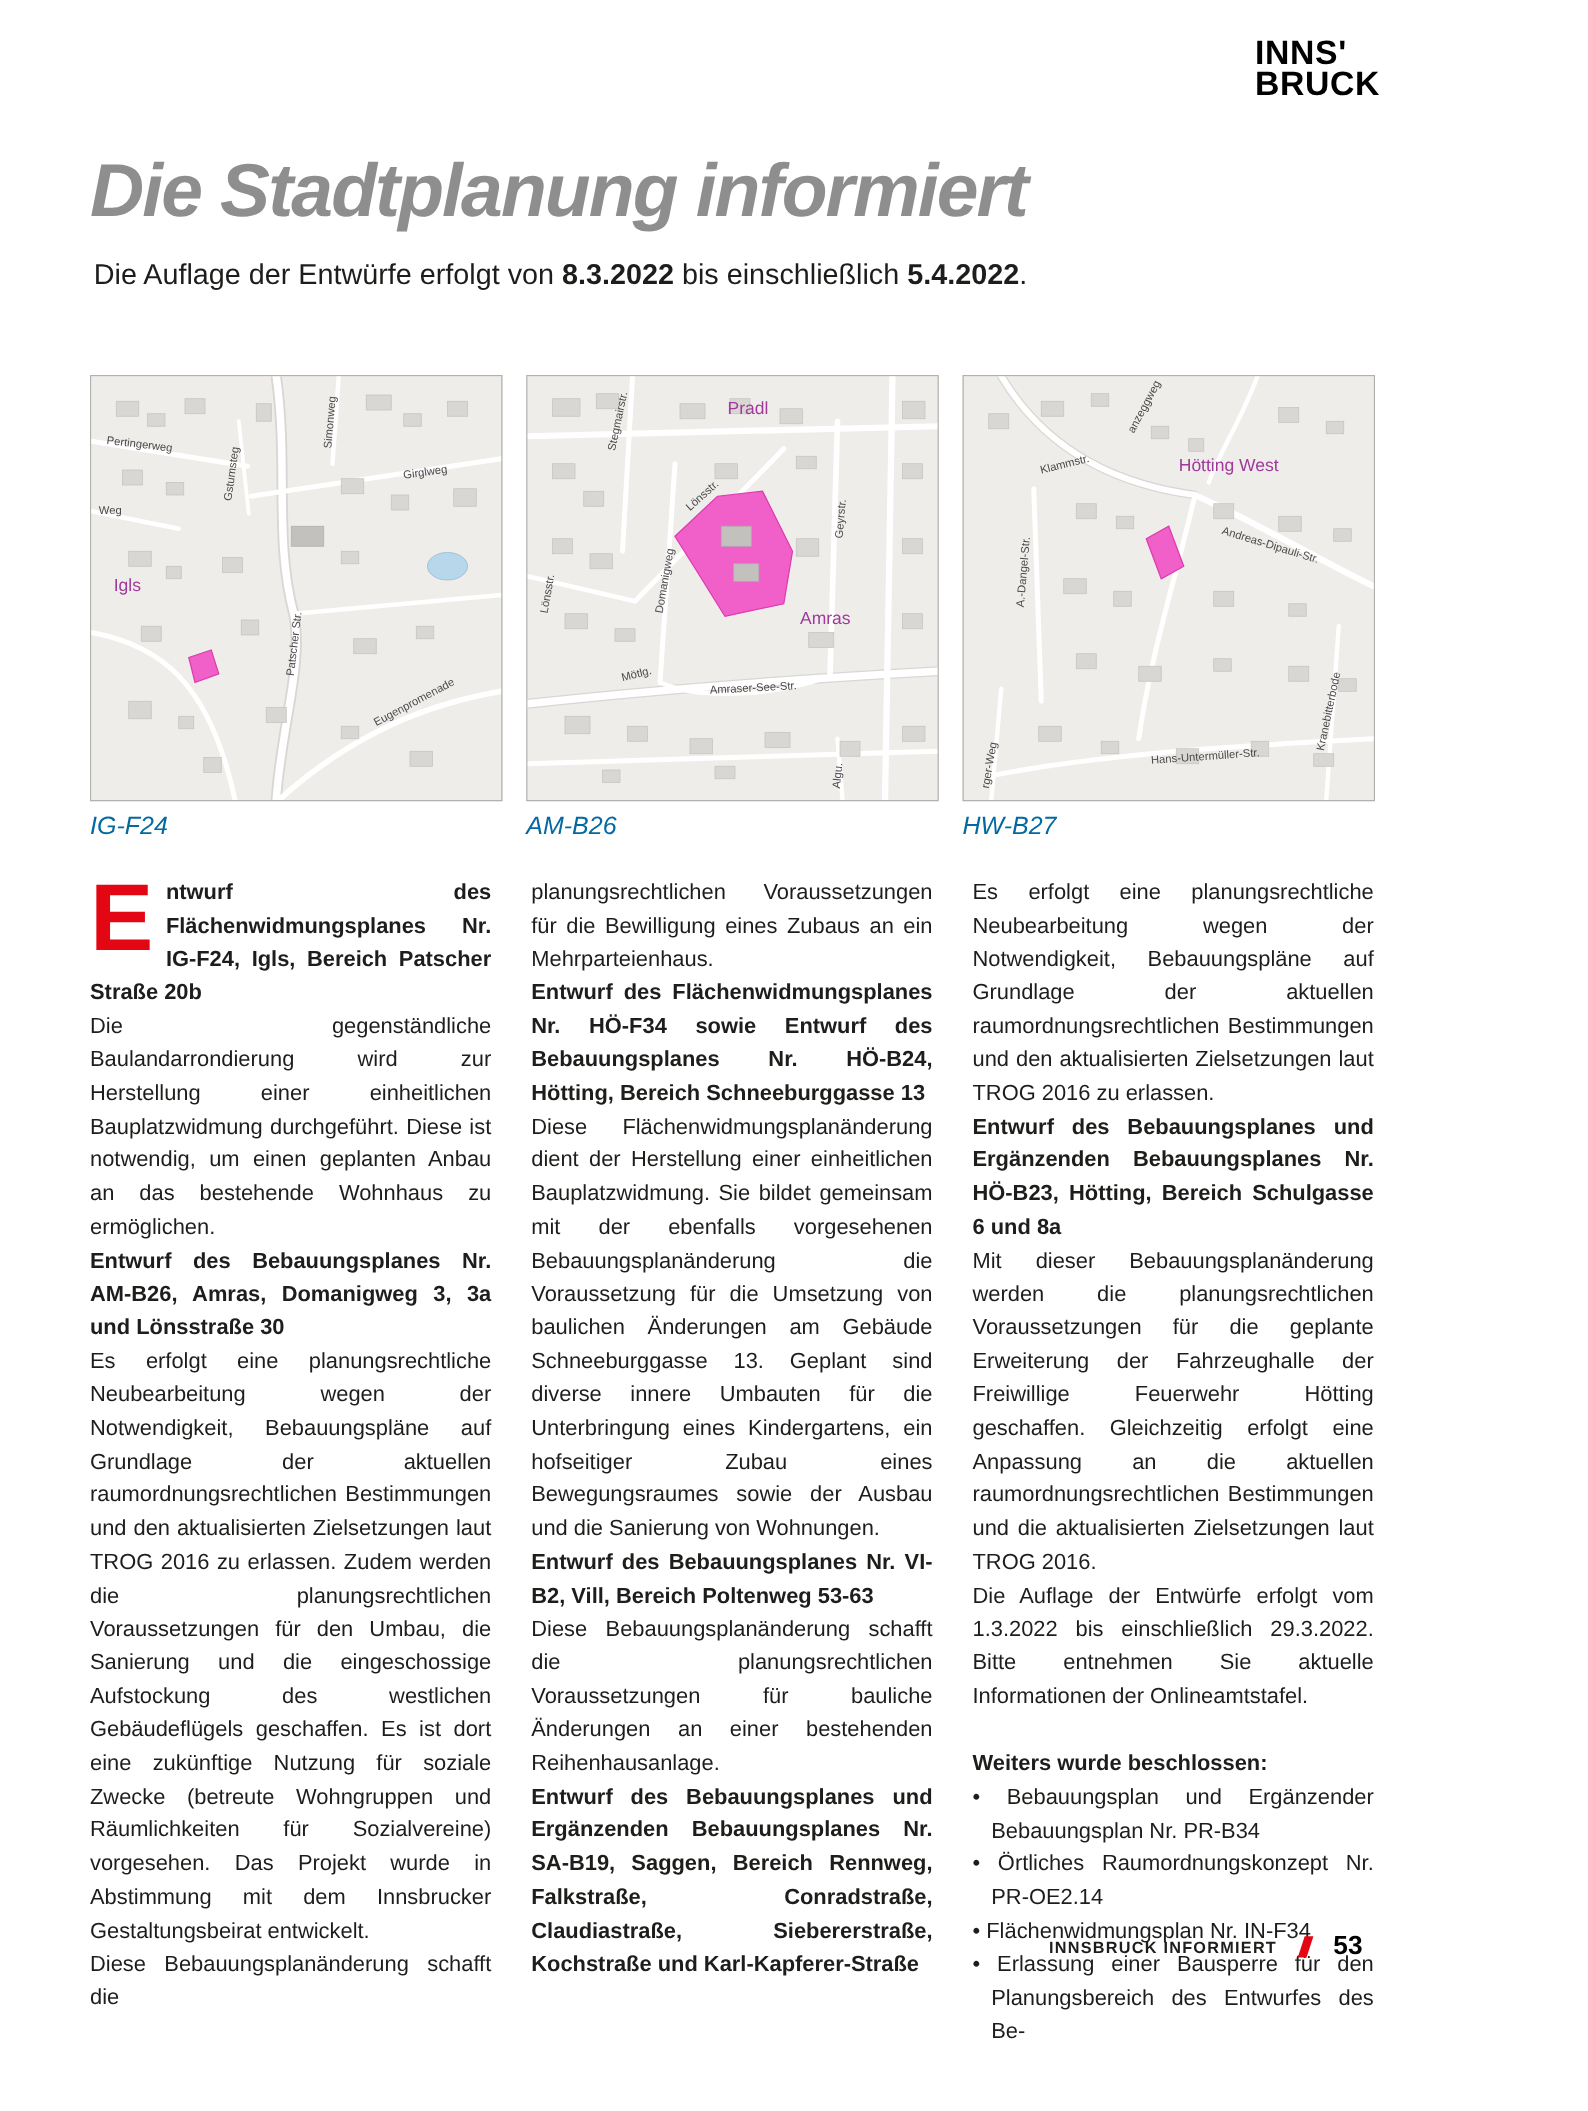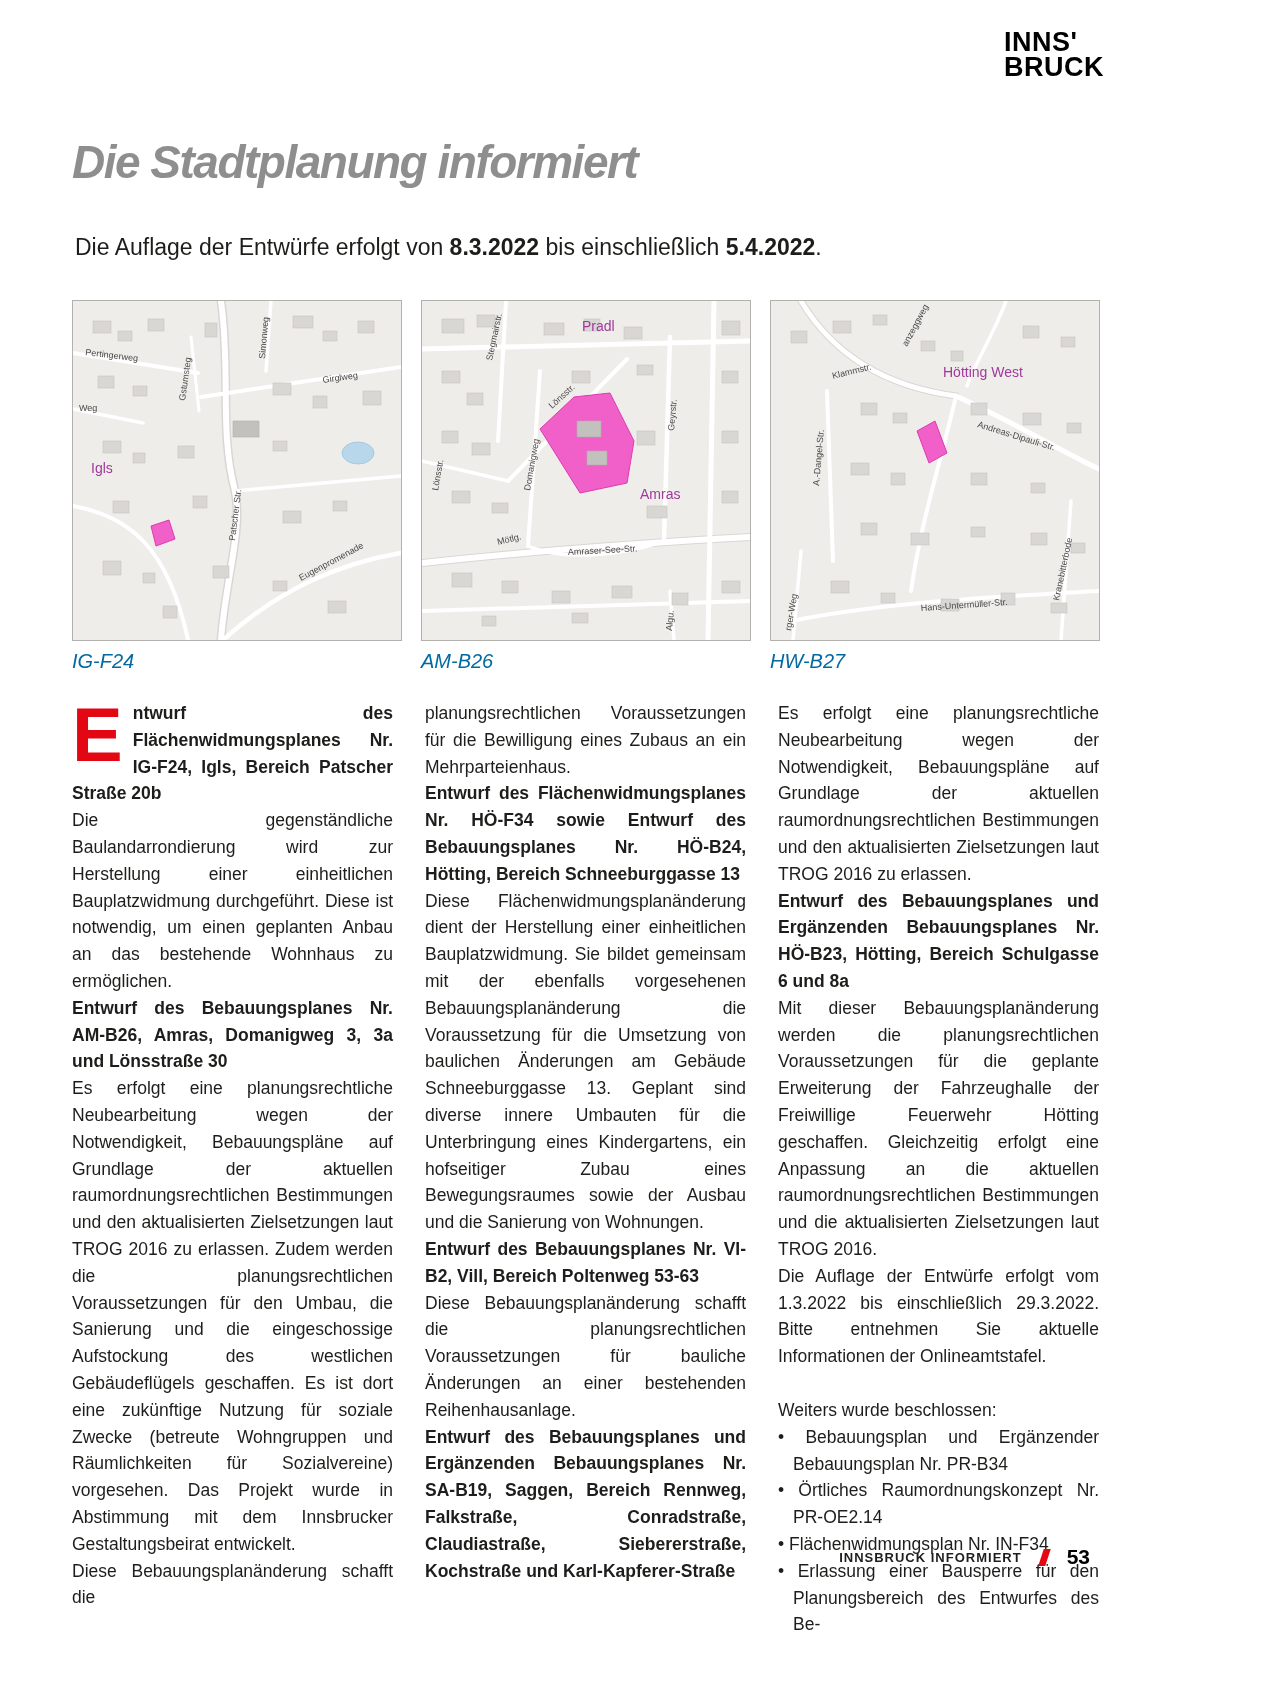--- a/index.html
+++ b/index.html
@@ -4,23 +4,23 @@
 <style>
   html,body{margin:0;padding:0;background:#ffffff;}
   .page{position:relative;width:1270px;height:1689px;overflow:hidden;background:#ffffff;
         font-family:"Liberation Sans",sans-serif;color:#1d1d1b;border-radius:30px;}
 
   
   .logo{position:absolute;top:30px;right:166px;font-weight:800;font-size:27px;line-height:0.93;
         letter-spacing:0.5px;color:#000;text-align:left;}
 
   
-  .title{position:absolute;left:72px;top:135px;font-size:46px;font-weight:700;font-style:italic;
+  .title{position:absolute;left:72px;top:118px;font-size:60px;font-weight:700;font-style:italic;
          color:#8e8e8e;letter-spacing:-1.5px;white-space:nowrap;}
-  .subtitle{position:absolute;left:75px;top:206px;font-size:23px;color:#1d1d1b;margin-top:28px;}
+  .subtitle{position:absolute;left:75px;top:206px;font-size:23px;color:#1d1d1b;}
   .subtitle b{font-weight:700;}
 
   
   .maps-row{position:absolute;left:72px;top:300px;display:flex;gap:19px;}
   .map-figure{width:330px;}
   .map-frame{width:328px;height:339px;border:1px solid #b3b1ae;background:#efedea;overflow:hidden;}
   .map-caption{margin-top:9px;font-size:20px;font-style:italic;color:#0369a1;}
   .map-frame svg{display:block;}
   .bld{fill:#d9d7d3;stroke:#c5c3c0;stroke-width:0.6;}
   .bld-dark{fill:#c3c1be;stroke:#b0aeab;stroke-width:0.6;}
@@ -33,21 +33,21 @@
 
   
   .columns{position:absolute;left:72px;top:700px;width:1028px;display:flex;gap:32px;}
   .col{width:321px;font-size:17.5px;line-height:26.8px;text-align:justify;}
   .col p{margin:0;}
   .p-bold{font-weight:700;font-style:normal;}
   .p-italic{}
   .p-regular{font-style:normal;}
   .dropcap{float:left;color:#e30613;font-weight:700;font-size:76px;line-height:60px;
            margin:5px 10px 0 0;font-style:normal;}
-  .col-heading{font-weight:400;margin-top:27px !important;}
+  .col-heading{font-weight:700;margin-top:27px !important;}
   .bullets{margin:0;padding:0;list-style:none;}
   .bullets li{padding-left:15px;text-indent:-15px;}
   .bullets li::before{content:"•\00a0";}
 
   
   .footer{position:absolute;top:1545px;right:180px;display:flex;align-items:center;gap:19px;}
   .footer-mag{font-size:13px;font-weight:700;letter-spacing:1px;color:#1d1d1b;text-transform:uppercase;}
   .footer-slash{display:inline-block;width:7px;height:17px;background:#e30613;transform:skewX(-18deg);}
   .footer-page{font-size:21px;font-weight:700;color:#000;}
 </style>

